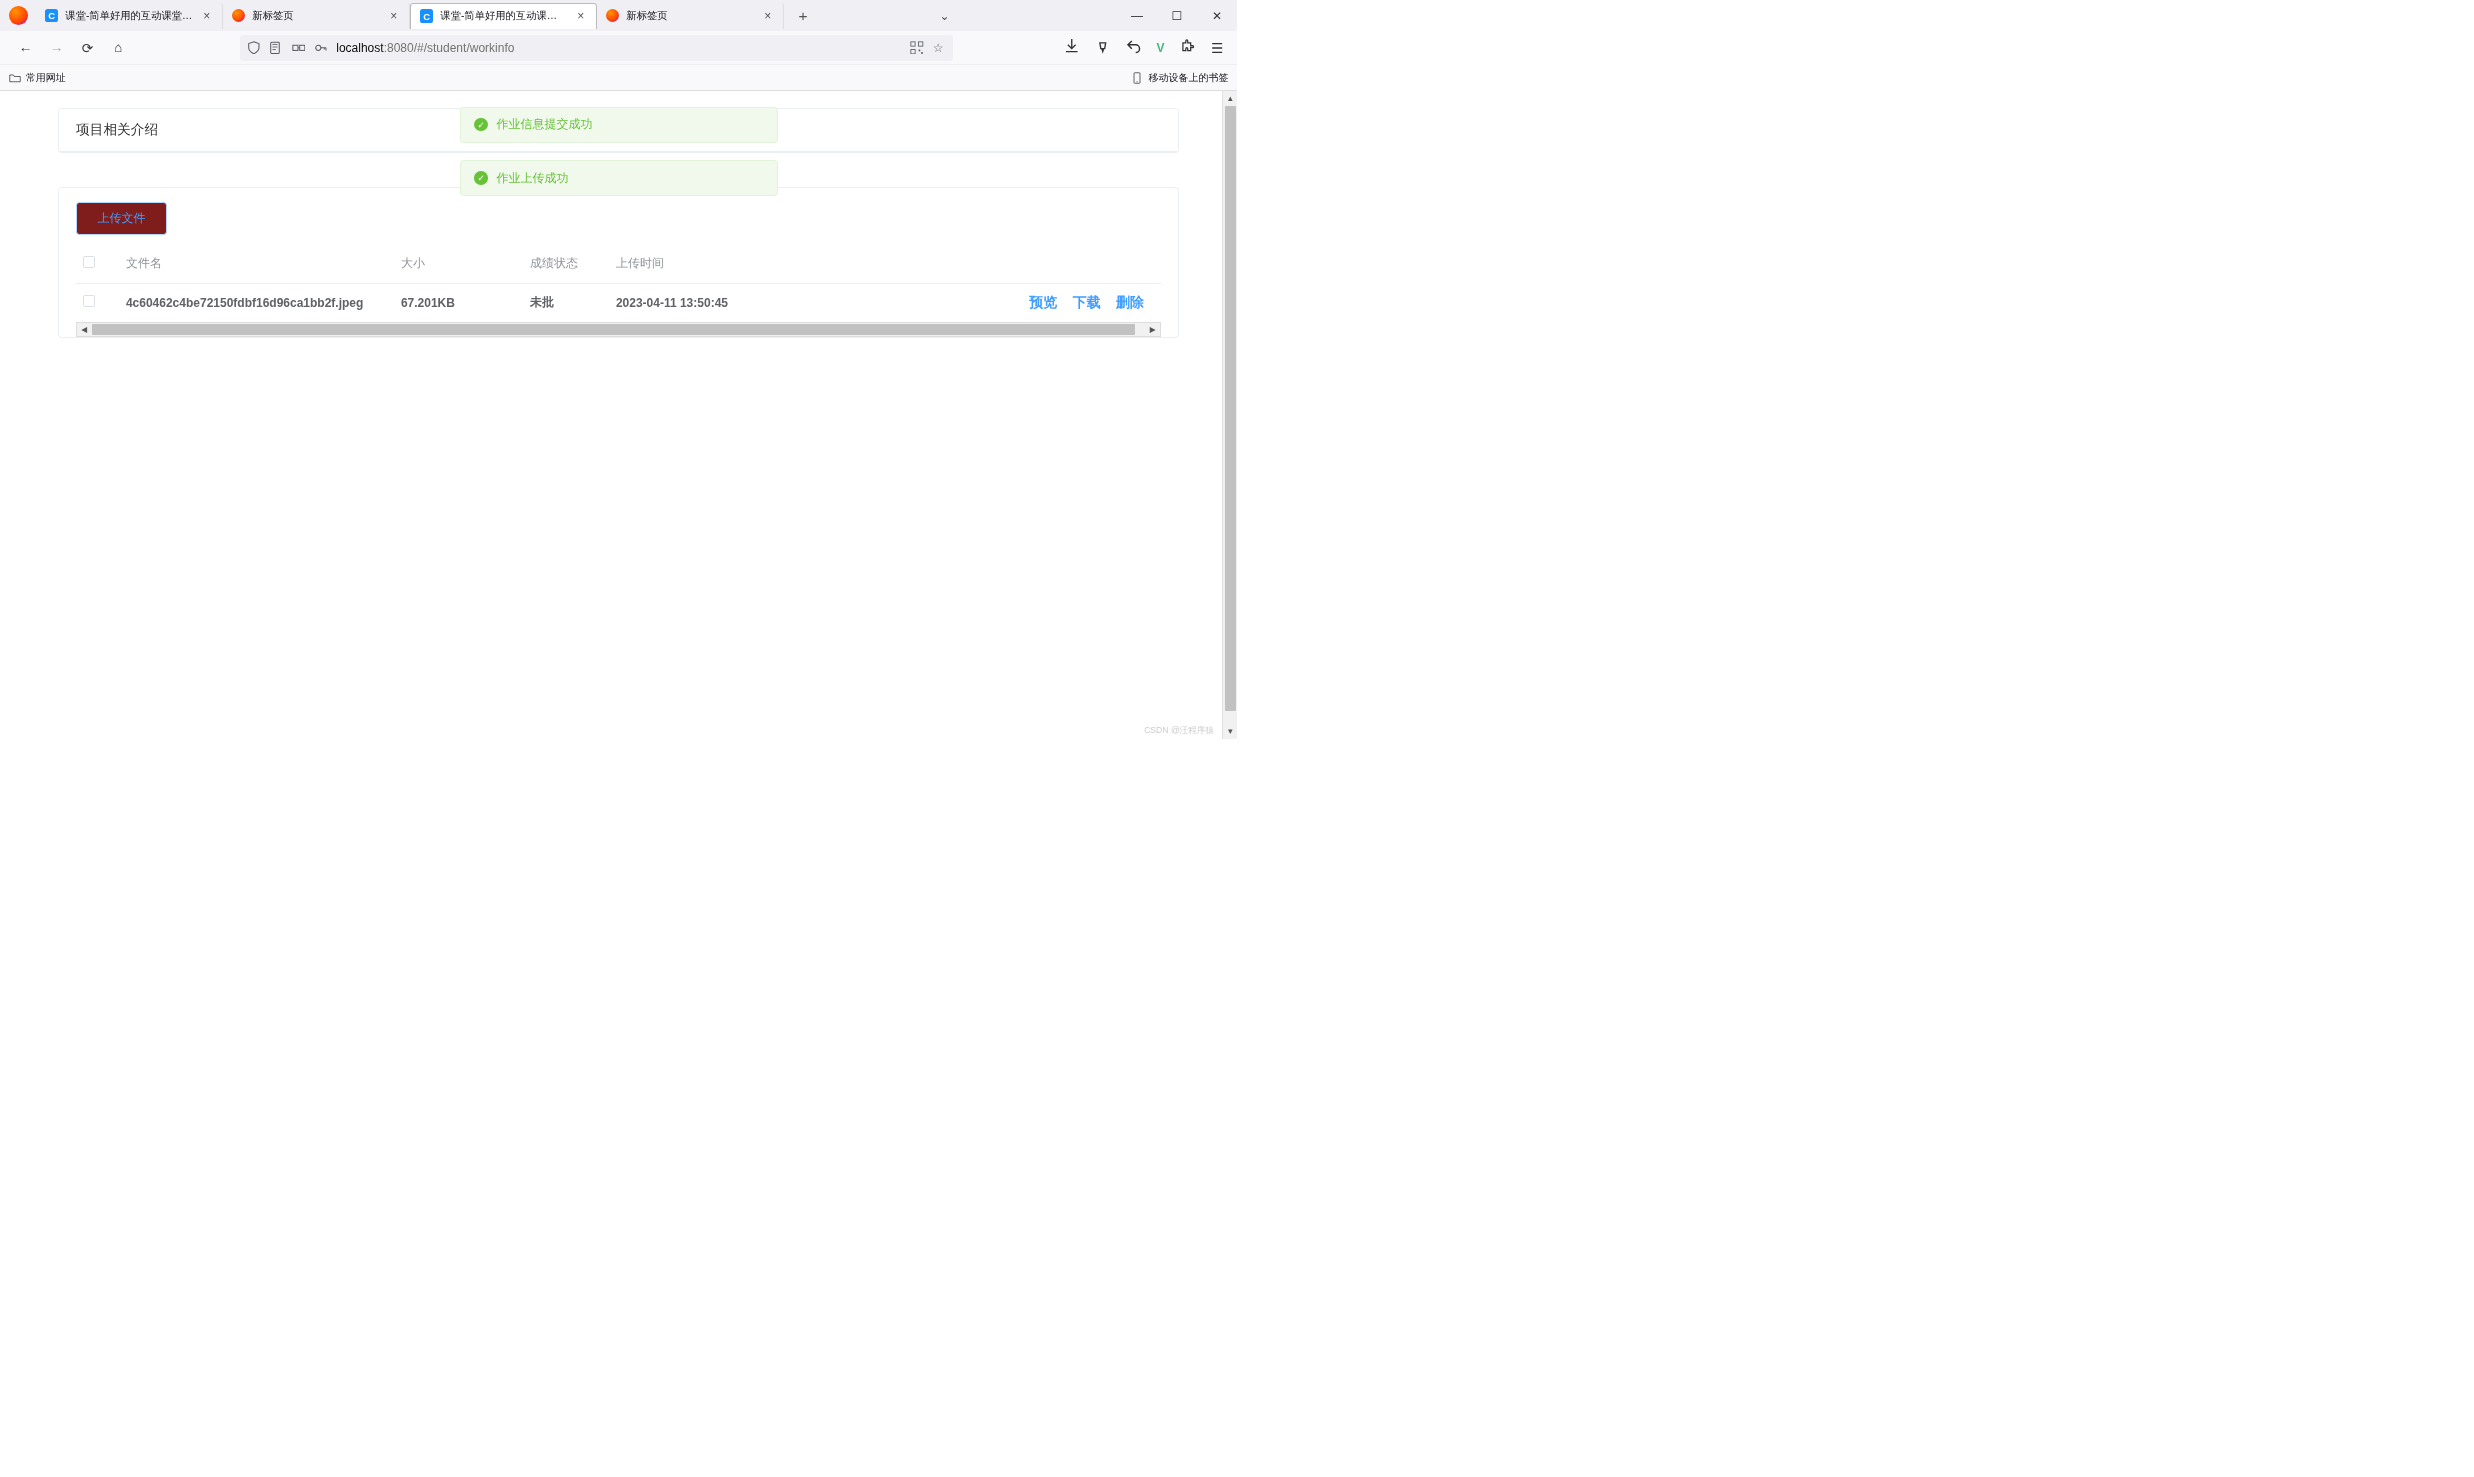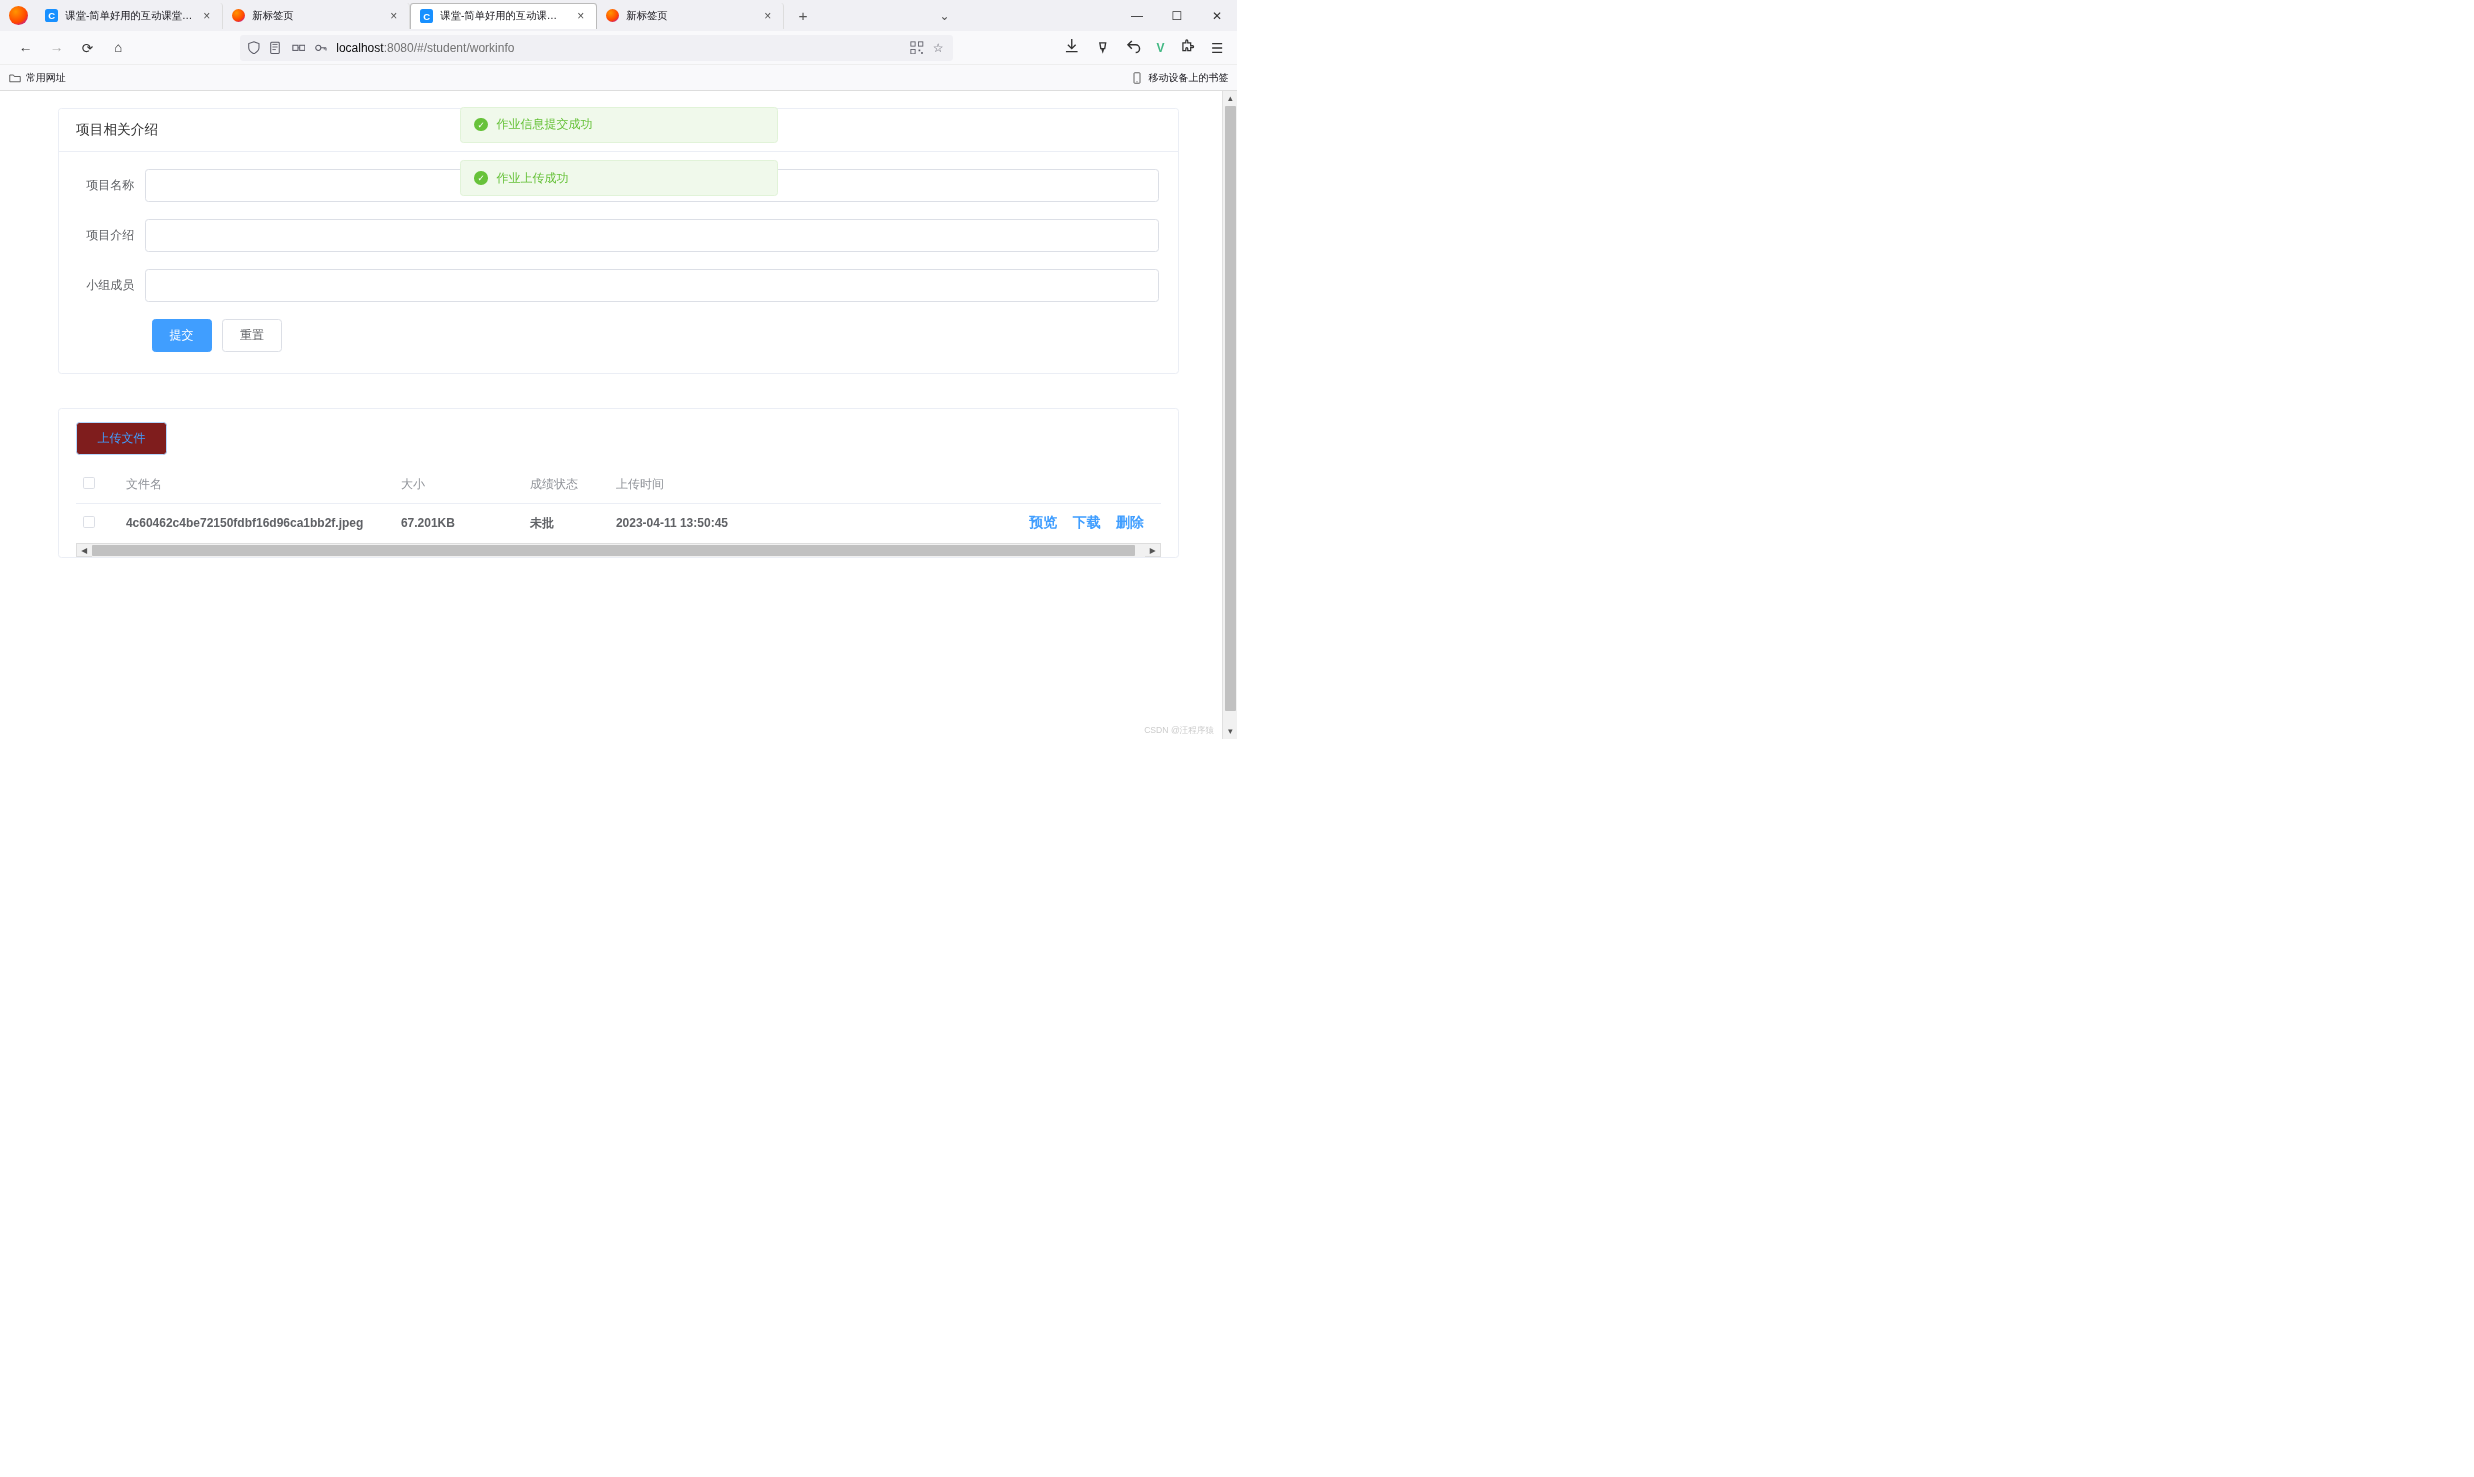--- a/index.html
+++ b/index.html
@@ -240,38 +240,20 @@
     <div class="ico">✓</div>
     <span>作业信息提交成功</span>
   </div>
   <div class="toast toast2">
     <div class="ico">✓</div>
     <span>作业上传成功</span>
   </div>
 
   <div class="card">
     <div class="card-header">项目相关介绍</div>
-    <div class="card-body">
-      <div class="form-row">
-        <label class="form-label">项目名称</label>
-        <input class="form-input" style="">
-      </div>
-      <div class="form-row">
-        <label class="form-label">项目介绍</label>
-        <input class="form-input" style="">
-      </div>
-      <div class="form-row">
-        <label class="form-label">小组成员</label>
-        <input class="form-input" style="">
-      </div>
-      <div class="form-actions">
-        <button class="btn btn-primary">提交</button>
-        <button class="btn btn-default">重置</button>
-      </div>
-    </div>
   </div>
 
   <div class="card upload-card">
     <div class="card-body">
       <div class="upload-btn-wrap">
         <button class="btn btn-plain">上传文件</button>
       </div>
       <table class="table">
         <thead>
           <tr>

